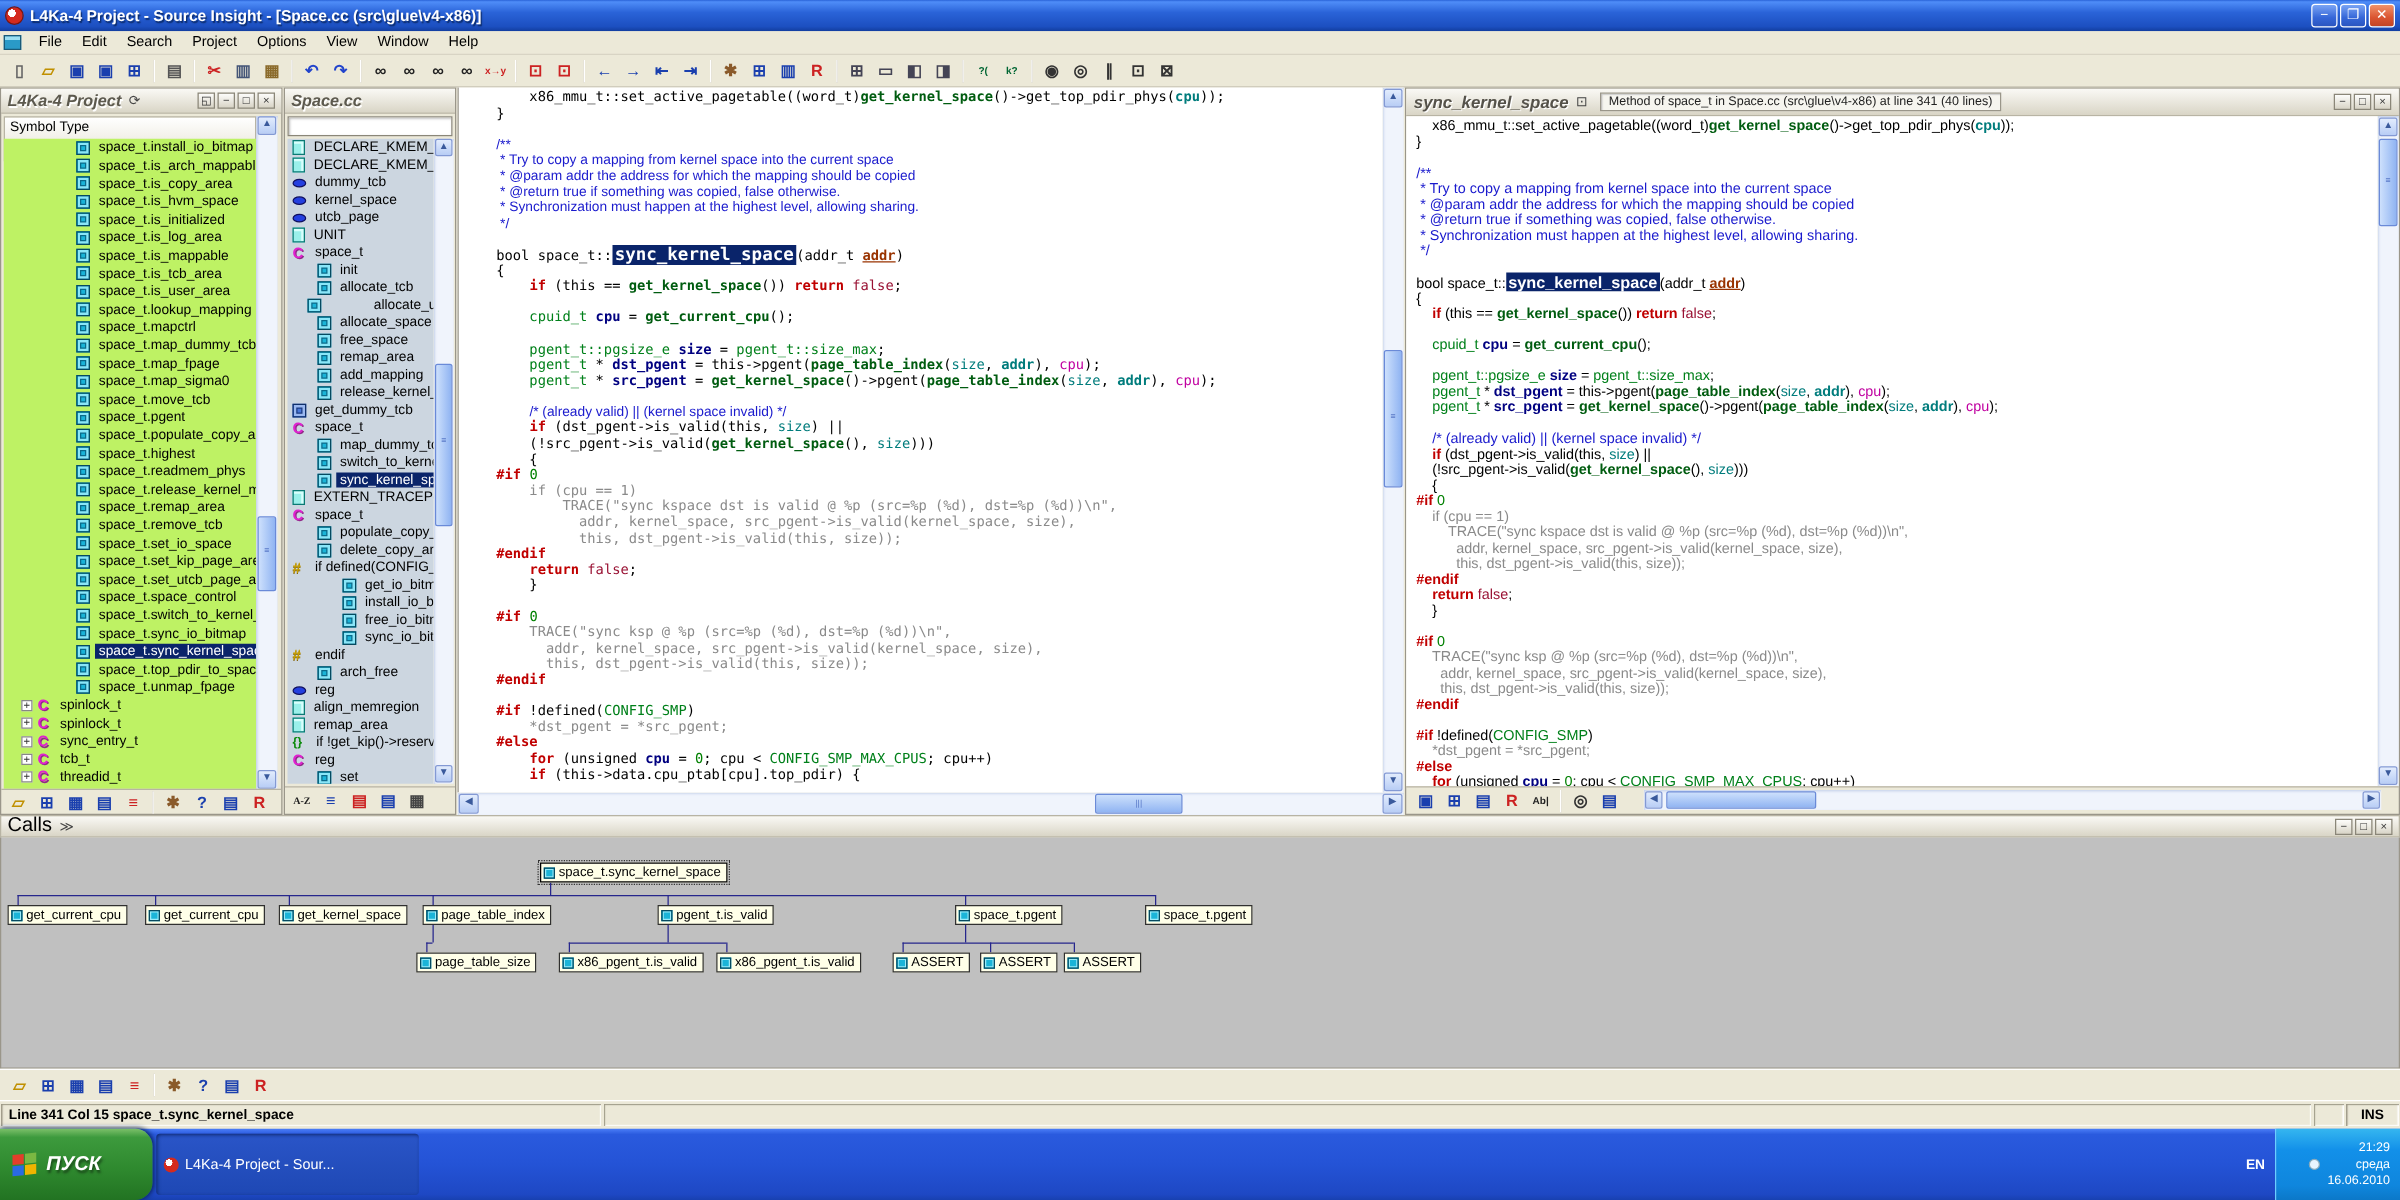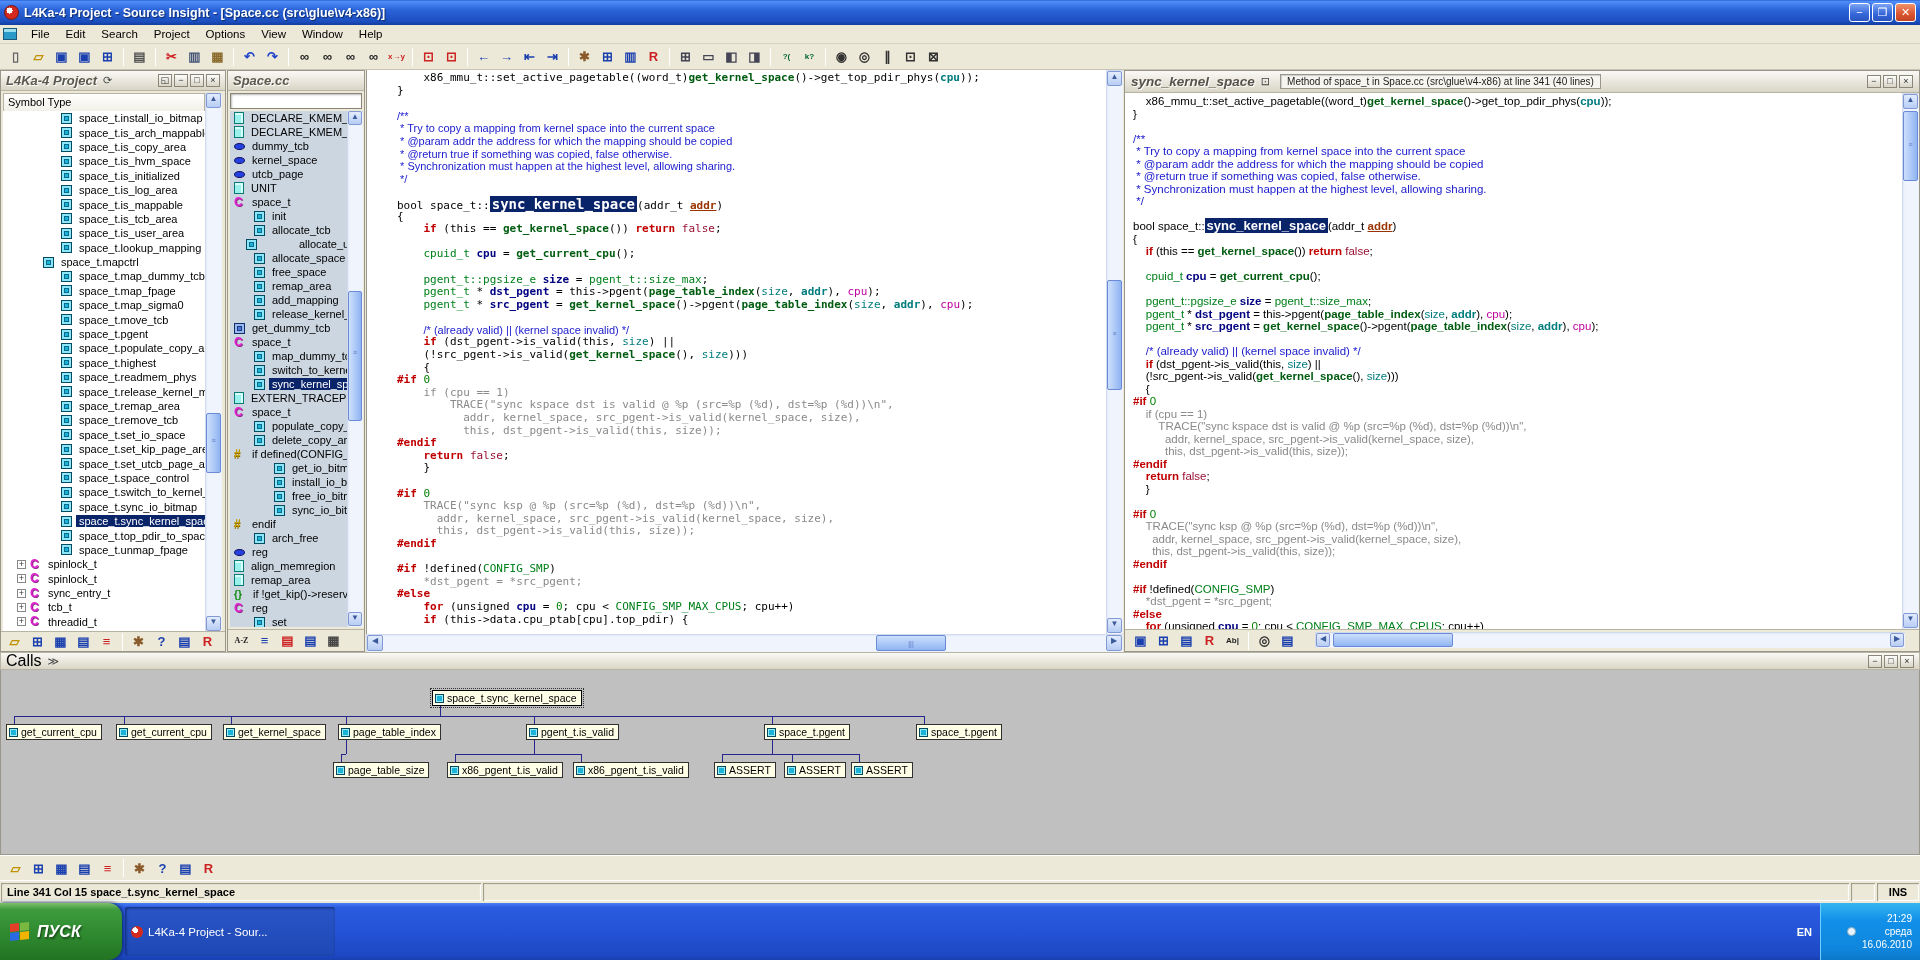--- a/index.html
+++ b/index.html
@@ -43,21 +43,21 @@
   
   .sb-track{background:#f0f4fc;box-shadow:inset 1px 1px 2px #c6d2ea;}
   .sb-btn{background:linear-gradient(180deg,#e2ecfd,#b8cdf5);border:1px solid #8399d4;border-radius:2px;
     color:#3a5a9c;font-size:8px;text-align:center;}
   .sb-thumb{background:linear-gradient(90deg,#cde0fc,#90b4f2);border:1px solid #6a8ad8;border-radius:2px;}
   .sb-thumb.h{background:linear-gradient(180deg,#cde0fc,#90b4f2);}
   .grip{color:#5a7ac8;font-size:7px;line-height:5px;text-align:center;}
 
   
   #left-header{font-size:11px;padding:2px 4px;border:1px solid #b8b4a4;background:linear-gradient(180deg,#fff,#e4e0d0);}
-  #left-list{background:#ffffff;overflow:hidden;font-size:11px;}
+  #left-list{background:#bef264;overflow:hidden;font-size:11px;}
   .sym-row{height:14.4px;display:flex;align-items:center;white-space:nowrap;overflow:hidden;}
   .sym-row .lbl{padding:0 3px;overflow:hidden;white-space:nowrap;}
   .sym-row .lbl.sel{background:#0a246a;color:#fff;flex:1 0 auto;}
   .guides{background-image:repeating-linear-gradient(180deg,#b0b0b0 0 1px,transparent 1px 3px),repeating-linear-gradient(180deg,#b0b0b0 0 1px,transparent 1px 3px);
     background-size:1px 100%,1px 100%;background-position:10px 0,48px 0;background-repeat:no-repeat;}
   .plusbox{width:9px;height:9px;border:1px solid #888;background:#fff;flex:0 0 auto;
     font-size:9px;line-height:7px;text-align:center;color:#333;margin-right:4px;}
   .ic{flex:0 0 auto;margin-right:4px;}
   .ic-m{width:11px;height:11px;background:#1ab4d8;border:1px solid #064a60;box-shadow:inset 0 0 0 2px #8ae6f8,inset 0 0 0 3px #0a6a8a;}
   .ic-fn{width:11px;height:11px;background:#4a78d8;border:1px solid #10306a;box-shadow:inset 0 0 0 2px #9ab8f0,inset 0 0 0 3px #1a3a80;}
@@ -255,21 +255,21 @@
         <span class="lbl">space_t.is_tcb_area</span>
       </div>
       <div class="sym-row" style="padding-left: 58px;">
         <span class="ic ic-m"></span>
         <span class="lbl">space_t.is_user_area</span>
       </div>
       <div class="sym-row" style="padding-left: 58px;">
         <span class="ic ic-m"></span>
         <span class="lbl">space_t.lookup_mapping</span>
       </div>
-      <div class="sym-row" style="padding-left: 40px;">
+      <div class="sym-row" style="padding-left: 58px;">
         <span class="ic ic-m"></span>
         <span class="lbl">space_t.mapctrl</span>
       </div>
       <div class="sym-row" style="padding-left: 58px;">
         <span class="ic ic-m"></span>
         <span class="lbl">space_t.map_dummy_tcb</span>
       </div>
       <div class="sym-row" style="padding-left: 58px;">
         <span class="ic ic-m"></span>
         <span class="lbl">space_t.map_fpage</span>

